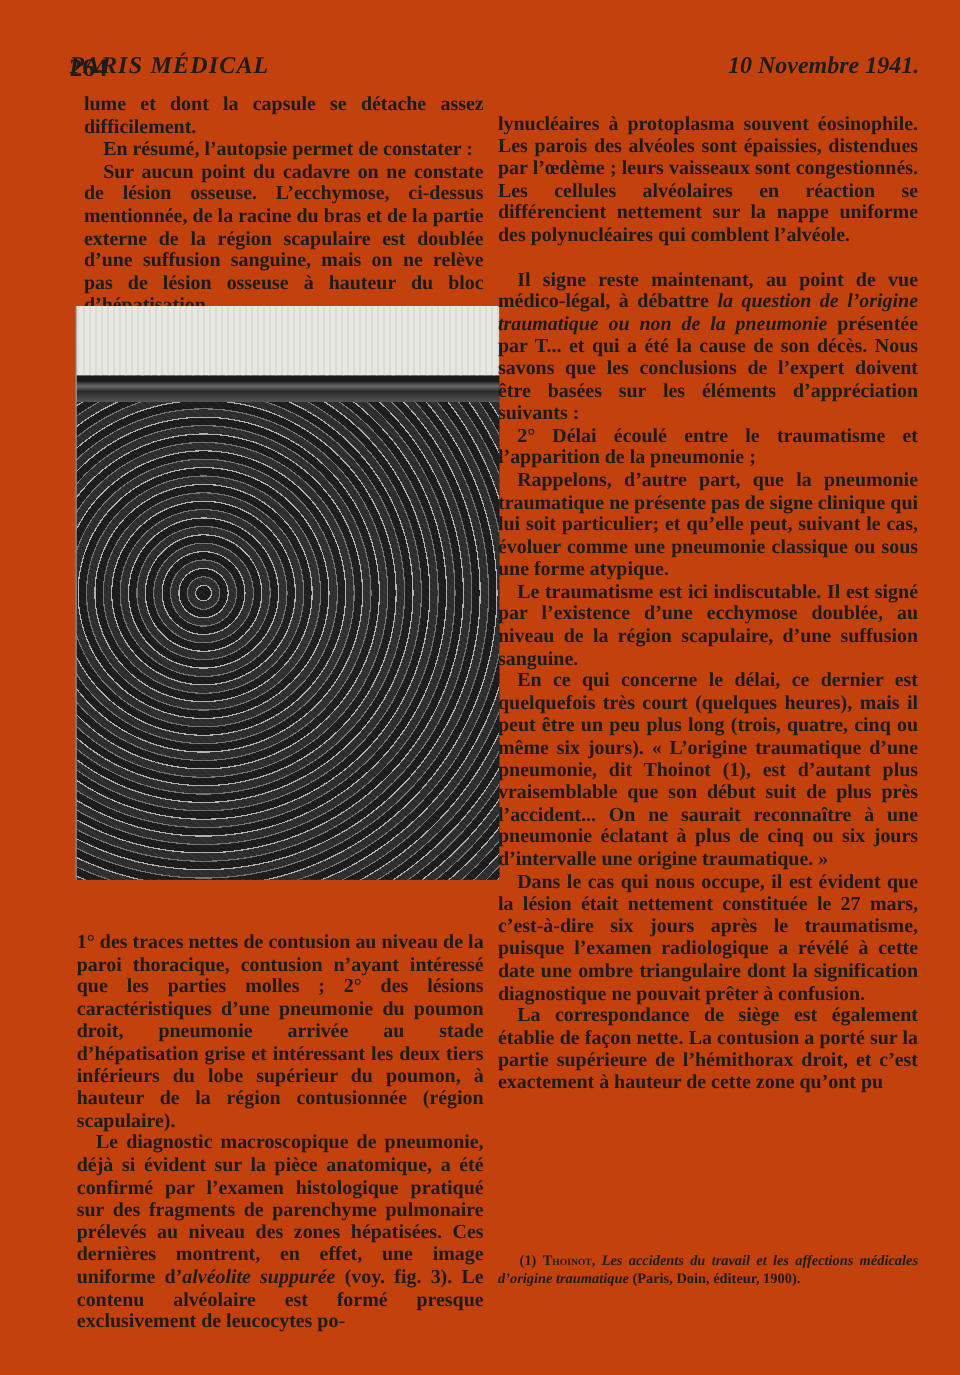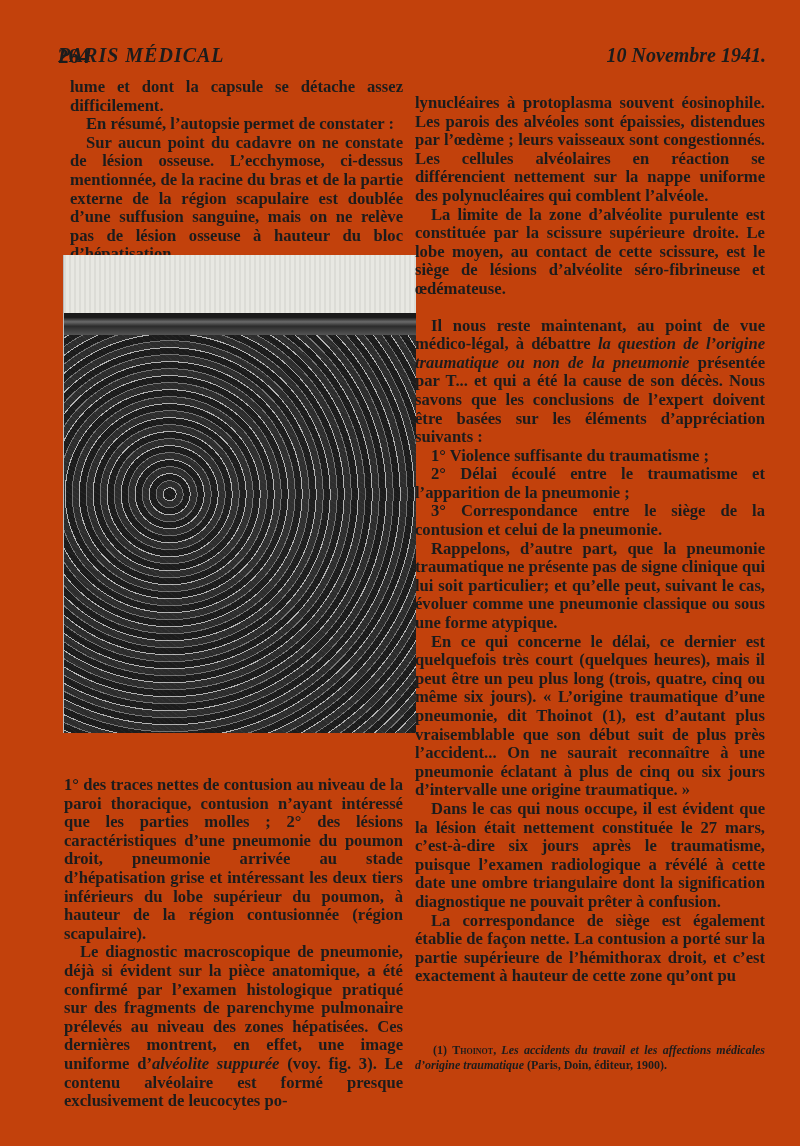--- a/index.html
+++ b/index.html
@@ -68,26 +68,24 @@
     <div class="figure-tissue"></div>
   </div>
 
   <div class="col col-left-bottom">
     <p class="noindent">1° des traces nettes de contusion au niveau de la paroi thoracique, contusion n’ayant intéressé que les parties molles ; 2° des lésions caractéristiques d’une pneumonie du poumon droit, pneumonie arrivée au stade d’hépatisation grise et intéressant les deux tiers inférieurs du lobe supérieur du poumon, à hauteur de la région contusionnée (région scapulaire).</p>
     <p><span>Le diagnostic macroscopique de pneumonie, déjà si évident sur la pièce anatomique, a été confirmé par l’examen histologique pratiqué sur des fragments de parenchyme pulmonaire prélevés au niveau des zones hépatisées. Ces dernières montrent, en effet, une image uniforme d’</span><em>alvéolite suppurée</em><span> (voy. fig. 3). Le contenu alvéolaire est formé presque exclusivement de leucocytes po-</span></p>
   </div>
 
   <div class="col col-right">
     <p class="noindent">lynucléaires à protoplasma souvent éosinophile. Les parois des alvéoles sont épaissies, distendues par l’œdème ; leurs vaisseaux sont congestionnés. Les cellules alvéolaires en réaction se différencient nettement sur la nappe uniforme des polynucléaires qui comblent l’alvéole.</p>
-    <p>La limite de la zone d’alvéolite purulente est constituée par la scissure supérieure droite. Le lobe moyen, au contact de cette scissure, est le siège de lésions d’alvéolite séro-fibrineuse et œdémateuse.</p>
-    <p class="gap-lg"><span>Il nous reste maintenant, au point de vue médico-légal, à débattre </span><em>la question de l’origine traumatique ou non de la pneumonie</em><span> présentée par T... et qui a été la cause de son décès. Nous savons que les conclusions de l’expert doivent être basées sur les éléments d’appréciation suivants :</span></p>
-    <p class="list">1° Violence suffisante du traumatisme ;</p>
+    <p class="gap-lg"><span>Il signe reste maintenant, au point de vue médico-légal, à débattre </span><em>la question de l’origine traumatique ou non de la pneumonie</em><span> présentée par T... et qui a été la cause de son décès. Nous savons que les conclusions de l’expert doivent être basées sur les éléments d’appréciation suivants :</span></p>
     <p class="list">2° Délai écoulé entre le traumatisme et l’apparition de la pneumonie ;</p>
-    <p class="list">3° Correspondance entre le siège de la contusion et celui de la pneumonie.</p>
     <p>Rappelons, d’autre part, que la pneumonie traumatique ne présente pas de signe clinique qui lui soit particulier; et qu’elle peut, suivant le cas, évoluer comme une pneumonie classique ou sous une forme atypique.</p>
+    <p>Le traumatisme est ici indiscutable. Il est signé par l’existence d’une ecchymose doublée, au niveau de la région scapulaire, d’une suffusion sanguine.</p>
     <p>En ce qui concerne le délai, ce dernier est quelquefois très court (quelques heures), mais il peut être un peu plus long (trois, quatre, cinq ou même six jours). « L’origine traumatique d’une pneumonie, dit Thoinot (1), est d’autant plus vraisemblable que son début suit de plus près l’accident... On ne saurait reconnaître à une pneumonie éclatant à plus de cinq ou six jours d’intervalle une origine traumatique. »</p>
     <p>Dans le cas qui nous occupe, il est évident que la lésion était nettement constituée le 27 mars, c’est-à-dire six jours après le traumatisme, puisque l’examen radiologique a révélé à cette date une ombre triangulaire dont la signification diagnostique ne pouvait prêter à confusion.</p>
     <p>La correspondance de siège est également établie de façon nette. La contusion a porté sur la partie supérieure de l’hémithorax droit, et c’est exactement à hauteur de cette zone qu’ont pu</p>
   </div>
 
   <div class="footnote"><span>(1) </span><span class="sc">Thoinot</span><span>, </span><em>Les accidents du travail et les affections médicales d’origine traumatique</em><span> (Paris, Doin, éditeur, 1900).</span></div>
 
 </div>
 
 </body></html>

